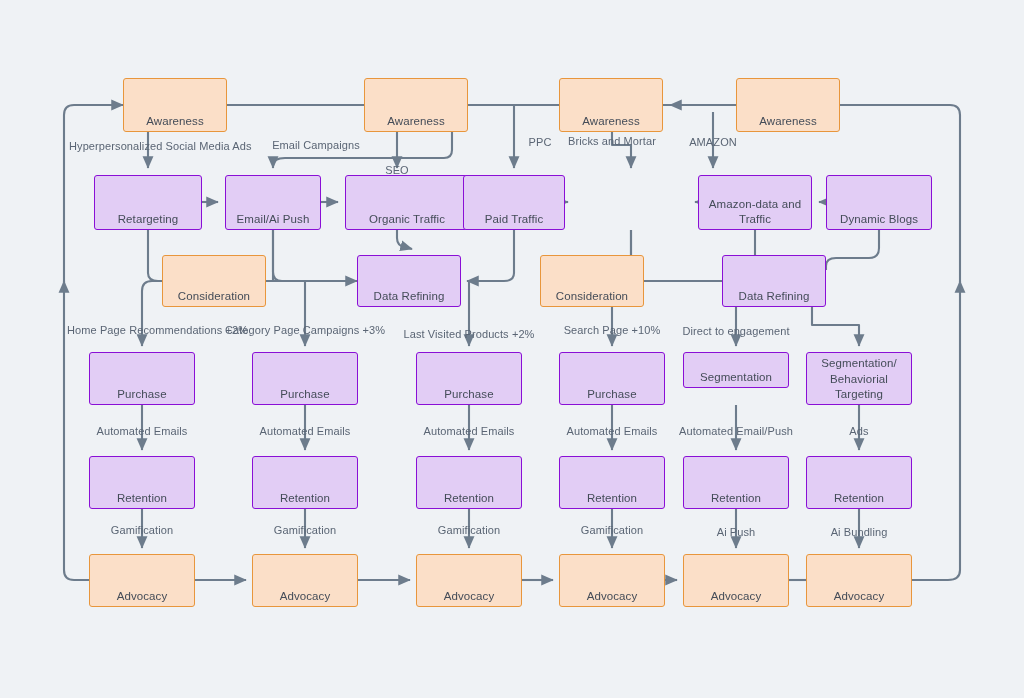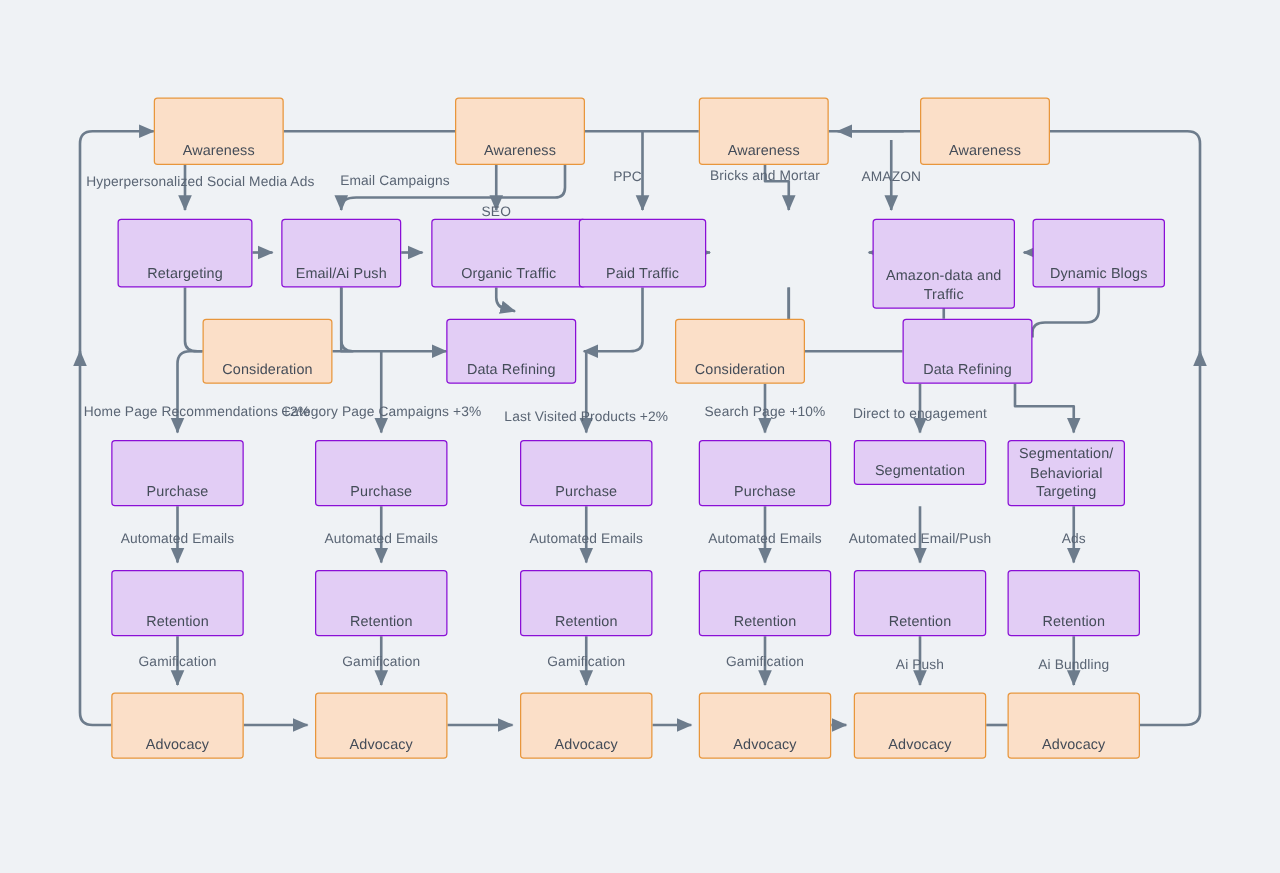--- a/index.html
+++ b/index.html
@@ -173,21 +173,21 @@
     </div>
     <div class="node purple" style="left: 225px; top: 175px; width: 96px; height: 55px;">
       <span>Email/Ai Push</span>
     </div>
     <div class="node purple" style="left: 345px; top: 175px; width: 124px; height: 55px;">
       <span>Organic Traffic</span>
     </div>
     <div class="node purple" style="left: 463px; top: 175px; width: 102px; height: 55px;">
       <span>Paid Traffic</span>
     </div>
-    <div class="node purple" style="left: 698px; top: 175px; width: 114px; height: 72px;">
+    <div class="node purple" style="left: 698px; top: 175px; width: 114px; height: 55px;">
       <span>Amazon-data and Traffic</span>
     </div>
     <div class="node purple" style="left: 826px; top: 175px; width: 106px; height: 55px;">
       <span>Dynamic Blogs</span>
     </div>
     <div class="node orange" style="left: 162px; top: 255px; width: 104px; height: 52px;">
       <span>Consideration</span>
     </div>
     <div class="node purple" style="left: 357px; top: 255px; width: 104px; height: 52px;">
       <span>Data Refining</span>
@@ -206,21 +206,21 @@
     </div>
     <div class="node purple" style="left: 416px; top: 352px; width: 106px; height: 53px;">
       <span>Purchase</span>
     </div>
     <div class="node purple" style="left: 559px; top: 352px; width: 106px; height: 53px;">
       <span>Purchase</span>
     </div>
     <div class="node purple" style="left: 683px; top: 352px; width: 106px; height: 36px;">
       <span>Segmentation</span>
     </div>
-    <div class="node purple" style="left: 806px; top: 352px; width: 94px; height: 53px;">
+    <div class="node purple" style="left: 806px; top: 352px; width: 106px; height: 53px;">
       <span>Segmentation/ Behaviorial Targeting</span>
     </div>
     <div class="node purple" style="left: 89px; top: 456px; width: 106px; height: 53px;">
       <span>Retention</span>
     </div>
     <div class="node purple" style="left: 252px; top: 456px; width: 106px; height: 53px;">
       <span>Retention</span>
     </div>
     <div class="node purple" style="left: 416px; top: 456px; width: 106px; height: 53px;">
       <span>Retention</span>
@@ -248,21 +248,21 @@
     </div>
     <div class="node orange" style="left: 683px; top: 554px; width: 106px; height: 53px;">
       <span>Advocacy</span>
     </div>
     <div class="node orange" style="left: 806px; top: 554px; width: 106px; height: 53px;">
       <span>Advocacy</span>
     </div>
     <div class="edge-label" style="left: 69px; top: 141px;">Hyperpersonalized Social Media Ads</div>
     <div class="edge-label center" style="left: 316px; top: 140px;">Email Campaigns</div>
     <div class="edge-label center" style="left: 397px; top: 141px; margin-top: 24px;">SEO</div>
-    <div class="edge-label center" style="left: 502px; top: 137px;">PPC</div>
+    <div class="edge-label center" style="left: 540px; top: 137px;">PPC</div>
     <div class="edge-label center" style="left: 612px; top: 136px;">Bricks and Mortar</div>
     <div class="edge-label center" style="left: 713px; top: 137px;">AMAZON</div>
     <div class="edge-label" style="left: 67px; top: 325px;">Home Page Recommendations +2%</div>
     <div class="edge-label center" style="left: 305px; top: 325px;">Category Page Campaigns +3%</div>
     <div class="edge-label center" style="left: 469px; top: 329px;">Last Visited Products +2%</div>
     <div class="edge-label center" style="left: 612px; top: 325px;">Search Page +10%</div>
     <div class="edge-label center" style="left: 736px; top: 326px;">Direct to engagement</div>
     <div class="edge-label center" style="left: 142px; top: 426px;">Automated Emails</div>
     <div class="edge-label center" style="left: 305px; top: 426px;">Automated Emails</div>
     <div class="edge-label center" style="left: 469px; top: 426px;">Automated Emails</div>

